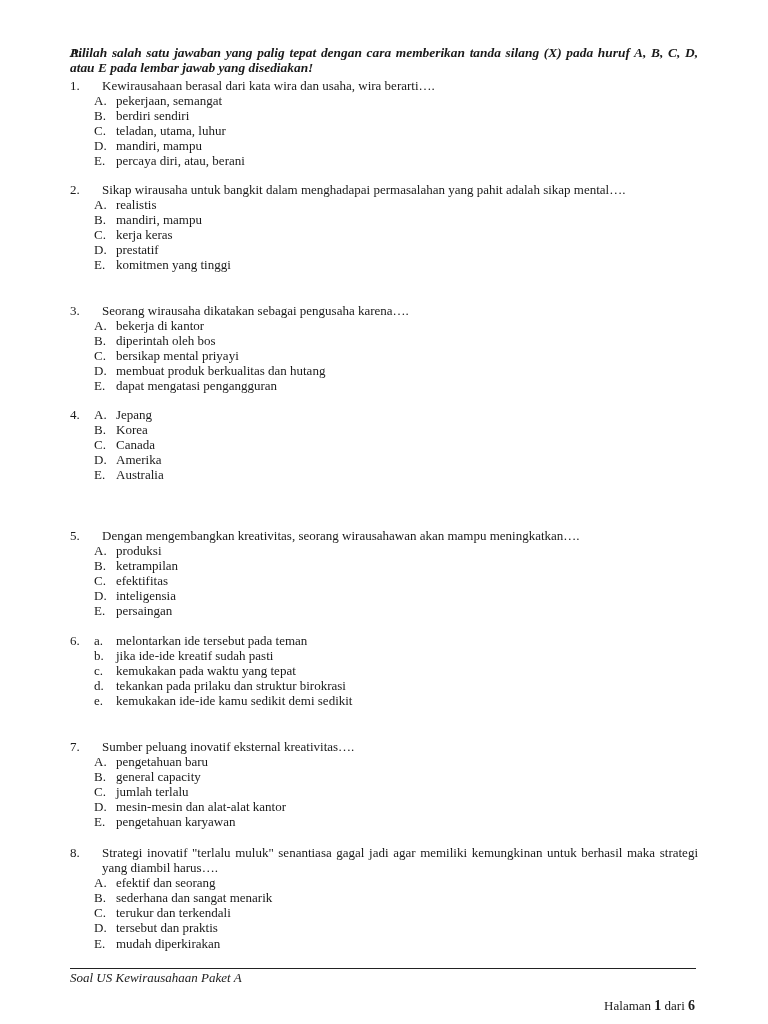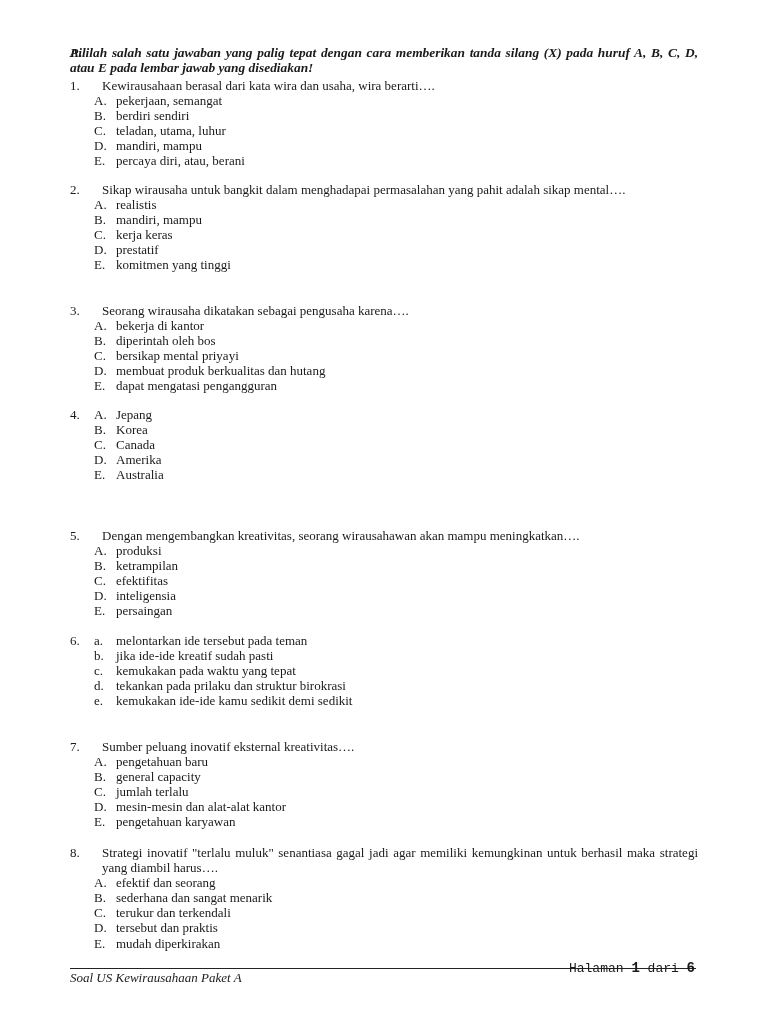--- a/index.html
+++ b/index.html
@@ -17,21 +17,21 @@
   .q { position: absolute; left: 70px; width: 628px; font-size: 13px; line-height: 15.1px; }
   .q .num { position: absolute; left: 0; top: 0; }
   .q .stem { margin-left: 32px; text-align: justify; }
   .q .stem.just-last { text-align-last: left; }
   .opts { margin: 0; padding: 0; list-style: none; margin-left: 24px; }
   .opts li { position: relative; padding-left: 22px; height: 15.1px; white-space: nowrap; }
   .opts li .ol { position: absolute; left: 0; top: 0; }
   .ital { font-style: italic; }
   .footer-rule { position: absolute; left: 70px; top: 968px; width: 626px; height: 0; border-top: 1px solid #222; }
   .footer-left { position: absolute; left: 70px; top: 970px; font-size: 13px; font-style: italic; }
-  .footer-right { position: absolute; right: 73px; top: 960px; font-size: 13px; font-family: Liberation Mono, monospace; }
+  .footer-right { position: absolute; right: 73px; top: 998px; font-size: 13px; }
   .footer-right b { font-weight: bold; font-size: 14px; }
 </style>
 </head>
 <body>
 
 <div class="page">
 
   <div class="instr">
     <span class="lbl">A.</span>
     <span class="txt">Pililah salah satu jawaban yang palig tepat dengan cara memberikan tanda silang (X) pada huruf A, B, C, D, atau E pada lembar jawab yang disediakan!</span>

